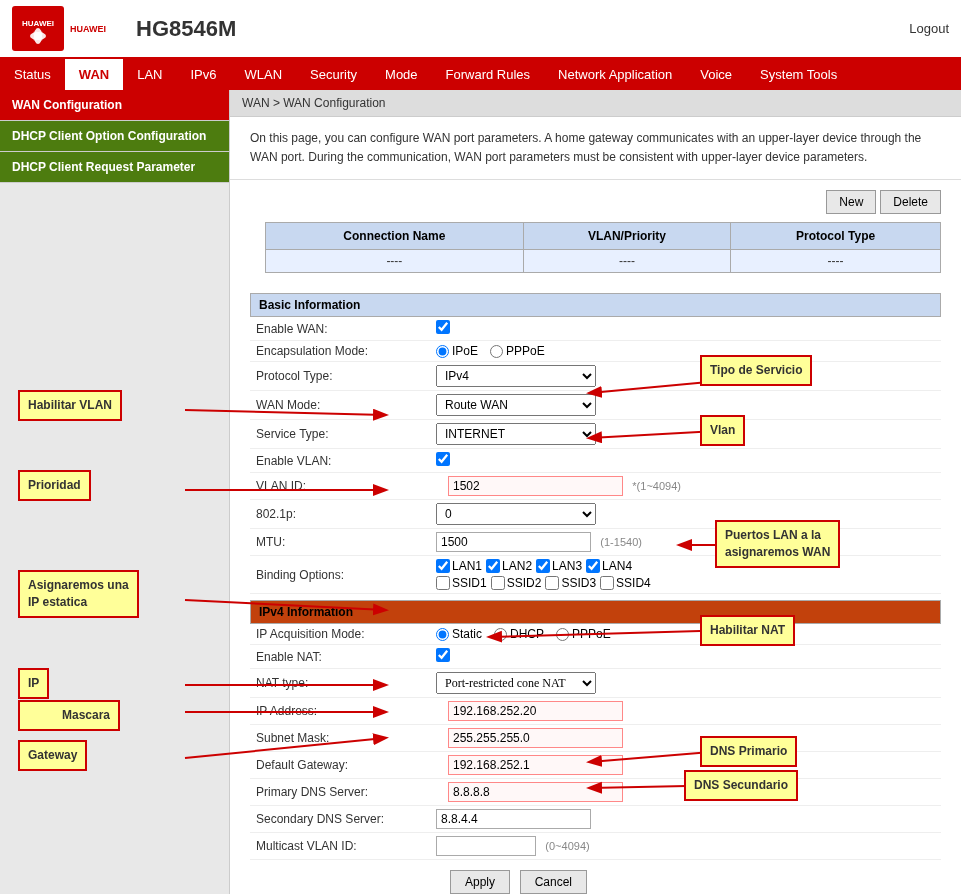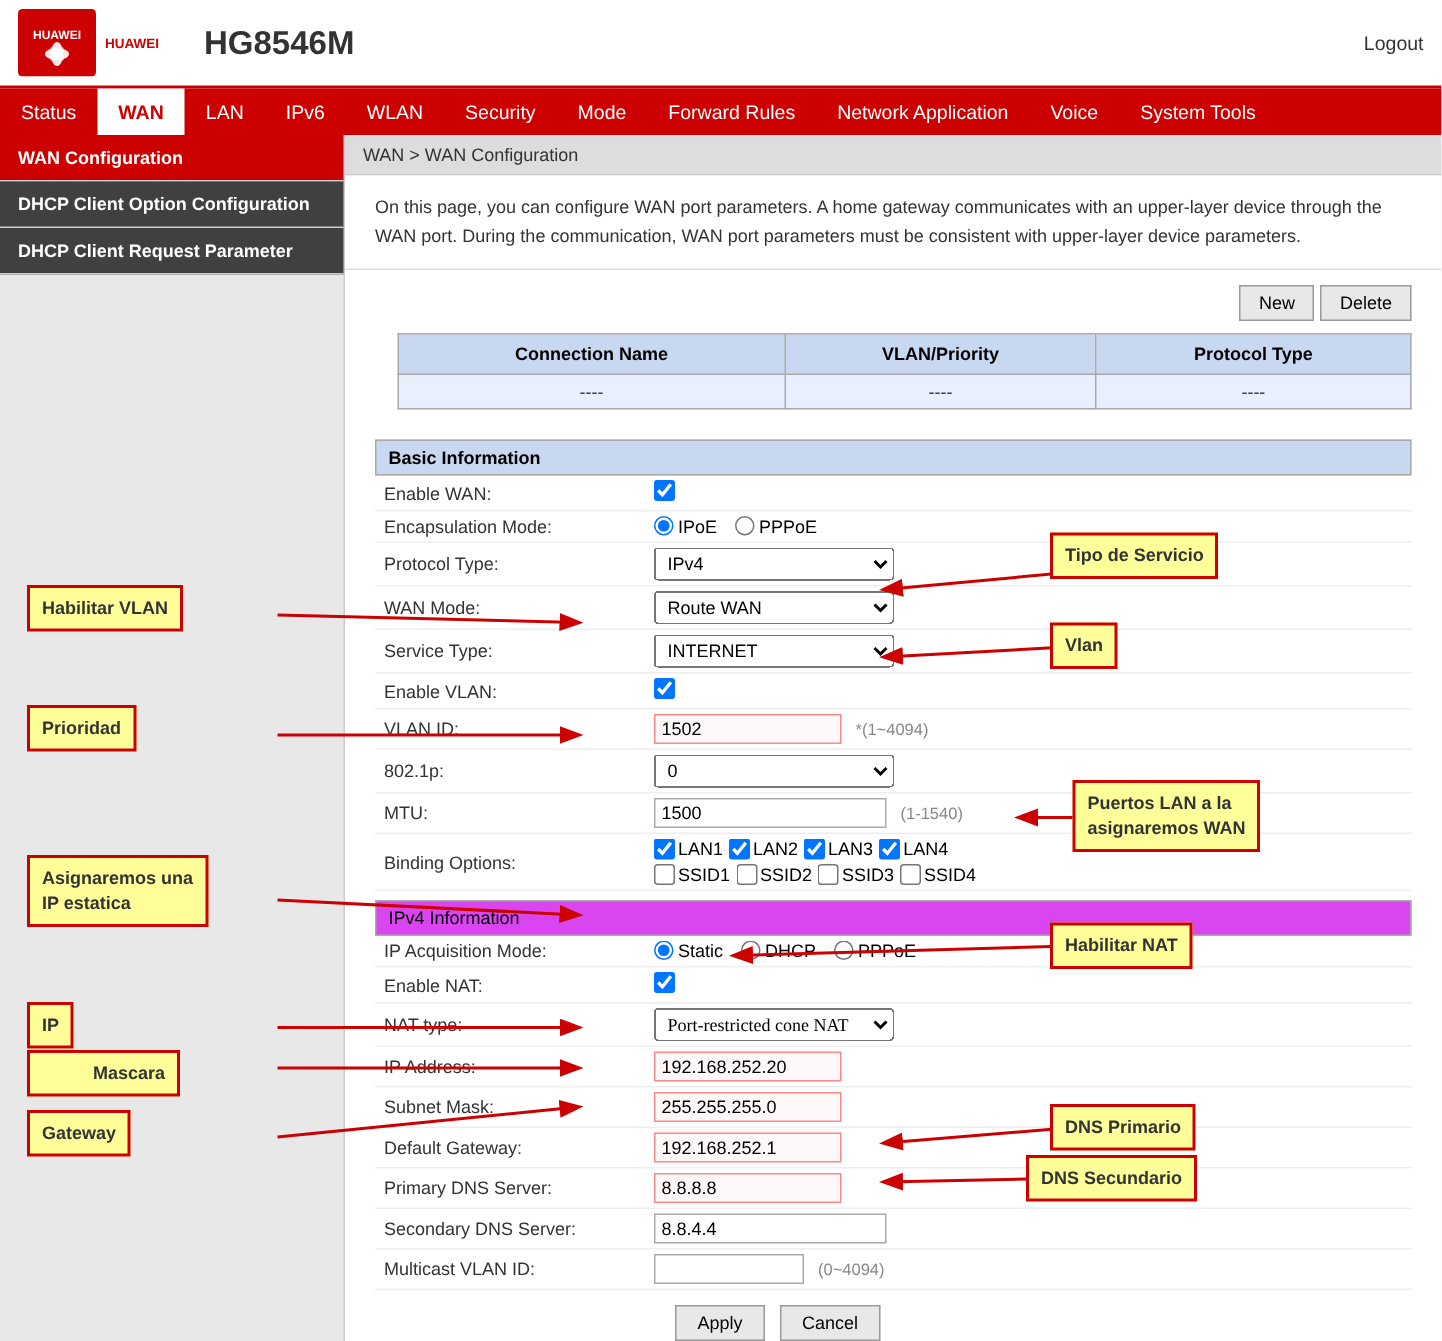--- a/index.html
+++ b/index.html
@@ -16,46 +16,46 @@
     .nav-item { color: #fff; padding: 8px 14px; font-size: 13px; cursor: pointer; white-space: nowrap; }
     .nav-item.active { background: #fff; color: #cc0000; font-weight: bold; }
 
     
     .content-wrapper { display: flex; min-height: 800px; }
 
     
     .sidebar { width: 230px; background: #e8e8e8; border-right: 1px solid #ccc; flex-shrink: 0; }
     .sidebar-item { padding: 8px 12px; cursor: pointer; border-bottom: 1px solid #ccc; font-size: 12px; font-weight: bold; }
     .sidebar-item.active { background: #cc0000; color: #fff; }
-    .sidebar-item:not(.active) { background: #404040; color: #fff; }
+    .sidebar-item:not(.active) { background: #4d7c0f; color: #fff; }
 
     
     .main { flex: 1; background: #fff; padding: 0; }
     .breadcrumb { background: #ddd; padding: 6px 12px; font-size: 12px; color: #333; border-bottom: 1px solid #ccc; }
     .info-box { background: #fff; padding: 12px 20px; font-size: 12px; color: #333; border-bottom: 1px solid #ddd; line-height: 1.6; }
 
     
     .table-area { padding: 10px 20px; margin-left: 15px; }
     .btn-row { display: flex; justify-content: flex-end; gap: 4px; margin-bottom: 8px; }
     .btn { padding: 4px 12px; font-size: 12px; cursor: pointer; border: 1px solid #999; background: #e8e8e8; }
 
     table.config-table { width: 100%; border-collapse: collapse; font-size: 12px; }
     table.config-table th { background: #c8d8f0; padding: 6px 10px; border: 1px solid #aaa; text-align: center; }
     table.config-table td { padding: 4px 10px; border: 1px solid #aaa; text-align: center; color: #333; }
     table.config-table tr.dash-row td { background: #e8f0ff; }
 
     
     .form-section { padding: 10px 20px; }
     .section-header { background: #c8d8f0; padding: 4px 8px; font-weight: bold; font-size: 12px; border: 1px solid #aaa; margin-bottom: 0; }
     select.input-select { padding: 2px 4px; font-size: 12px; width: 160px; }
-    input[type="text"].input-text { padding: 2px 4px; font-size: 12px; width: 125px; border: 1px solid #f88; background: #fff8f8; }
+    input[type="text"].input-text { padding: 2px 4px; font-size: 12px; width: 175px; border: 1px solid #f88; background: #fff8f8; margin-left: 12px; }
     input[type="text"].input-text-normal { padding: 2px 4px; font-size: 12px; width: 155px; border: 1px solid #aaa; }
     input[type="checkbox"] { width: 14px; height: 14px; }
     .radio-group { display: flex; align-items: center; gap: 12px; }
-    .radio-group label { font-size: 12px; display: flex; align-items: flex-start; gap: 3px; }
+    .radio-group label { font-size: 12px; display: flex; align-items: flex-end; gap: 3px; }
 
     .binding-row { display: flex; flex-wrap: wrap; gap: 4px; align-items: center; }
     .binding-row label { font-size: 12px; display: flex; align-items: center; gap: 2px; }
 
     .hint-text { font-size: 11px; color: #888; margin-left: 6px; }
 
     
     .action-row { padding: 10px 20px 10px 200px; }
     .btn-apply { padding: 4px 14px; font-size: 12px; cursor: pointer; border: 1px solid #999; background: #e8e8e8; margin-right: 6px; }
     .btn-cancel { padding: 4px 14px; font-size: 12px; cursor: pointer; border: 1px solid #999; background: #e8e8e8; }
@@ -72,21 +72,21 @@
       border: 2px solid #cc0000; 
       padding: 5px 8px; 
       font-size: 12px; 
       font-weight: bold; 
       color: #333; 
       z-index: 20;
       line-height: 1.4;
     }
 
     
-    .ipv4-header { background: #d946ef; padding: 4px 8px; font-weight: normal; font-size: 12px; border: 1px solid #aaa; }
+    .ipv4-header { background: #c2410c; padding: 4px 8px; font-weight: bold; font-size: 12px; border: 1px solid #aaa; }
 
     .form-table { width: 100%; border-collapse: collapse; }
     .form-table td { padding: 3px 6px; font-size: 12px; vertical-align: middle; }
     .form-table .label-cell { width: 180px; color: #333; }
     .form-table .value-cell { }
     .form-table tr { border-bottom: 1px solid #eee; }
   </style>
 </head>
 <body>
 

